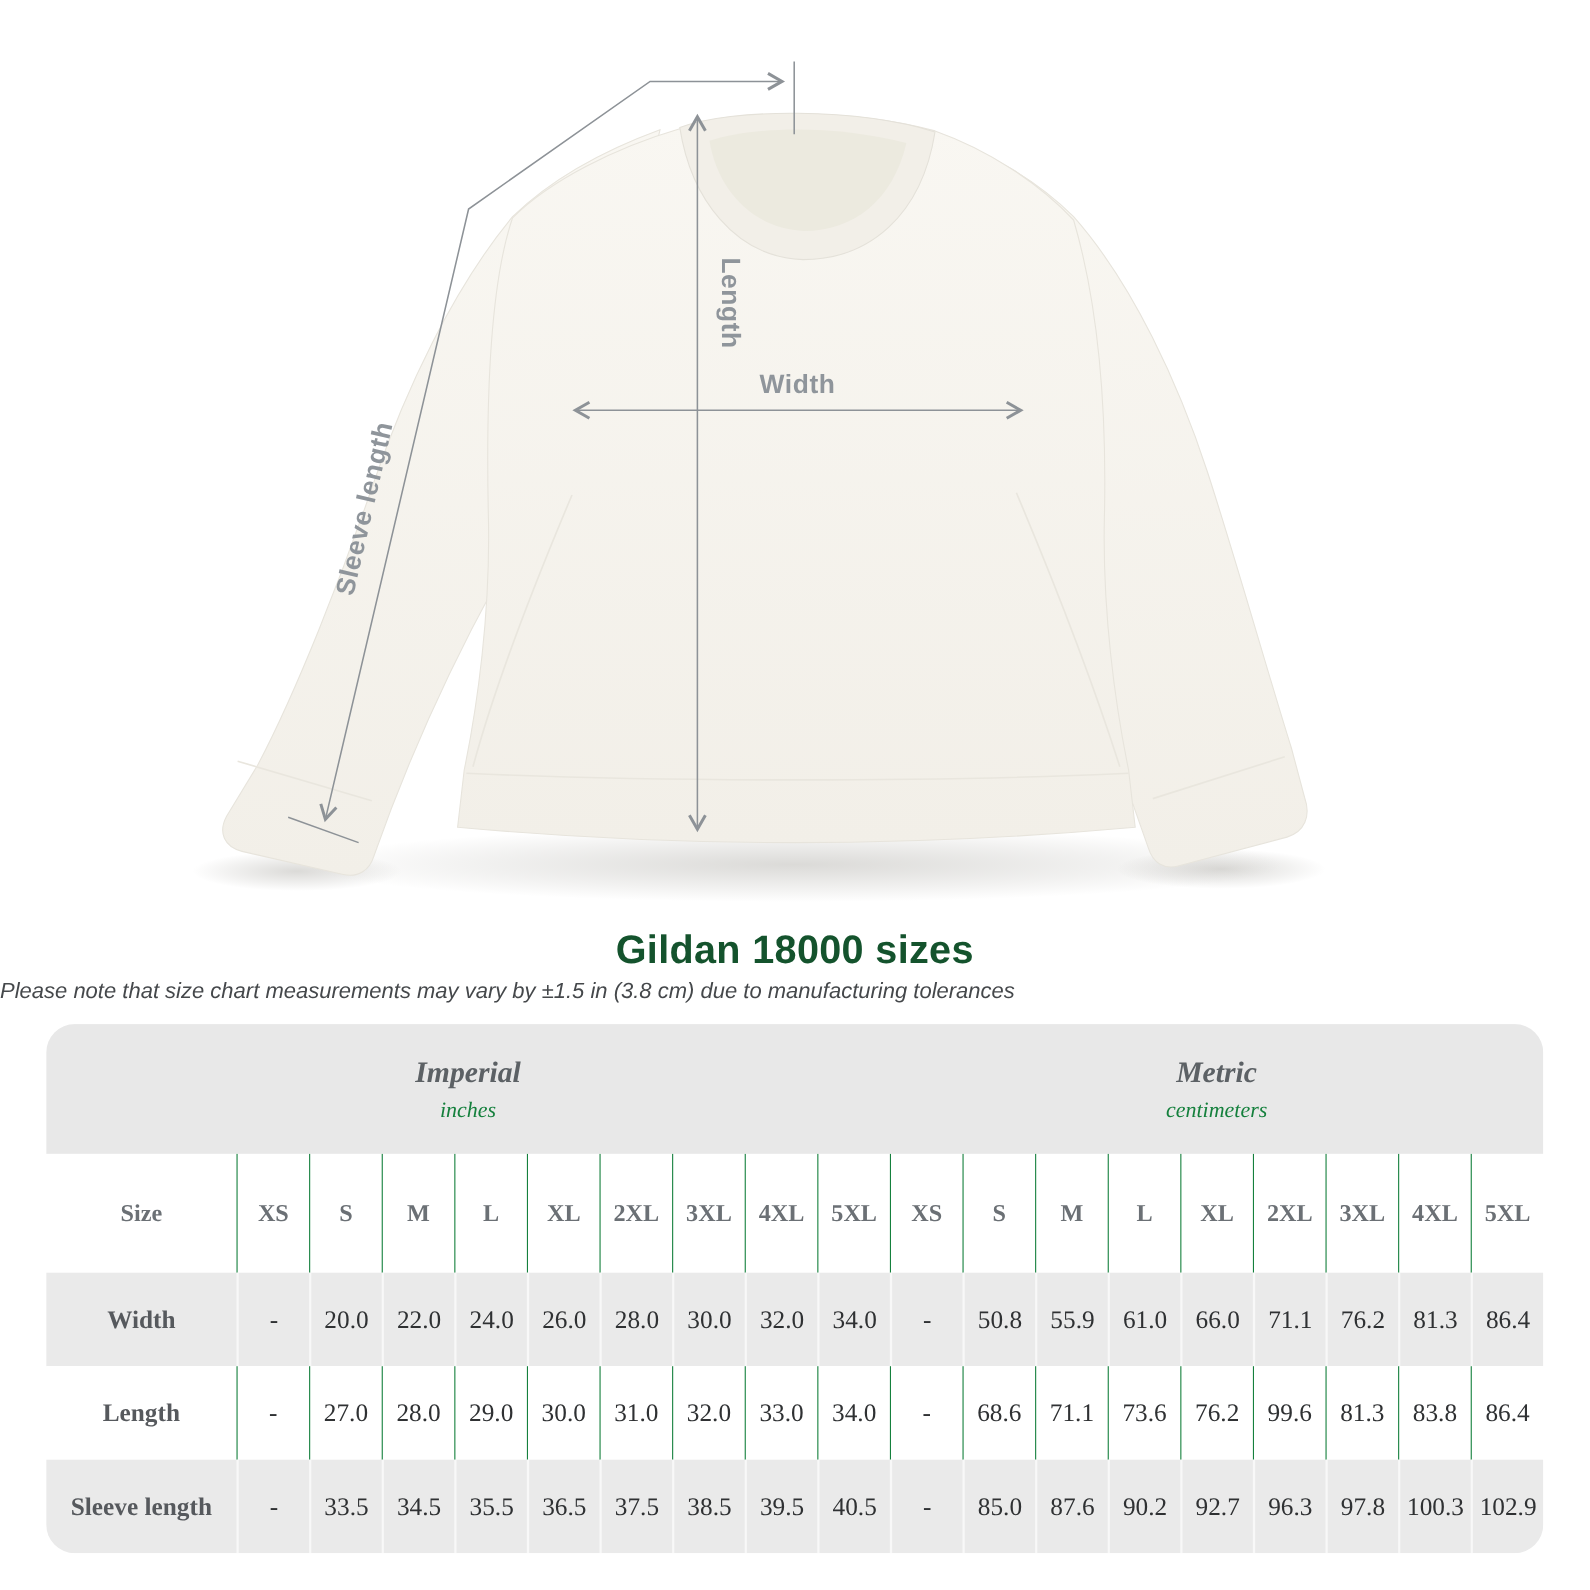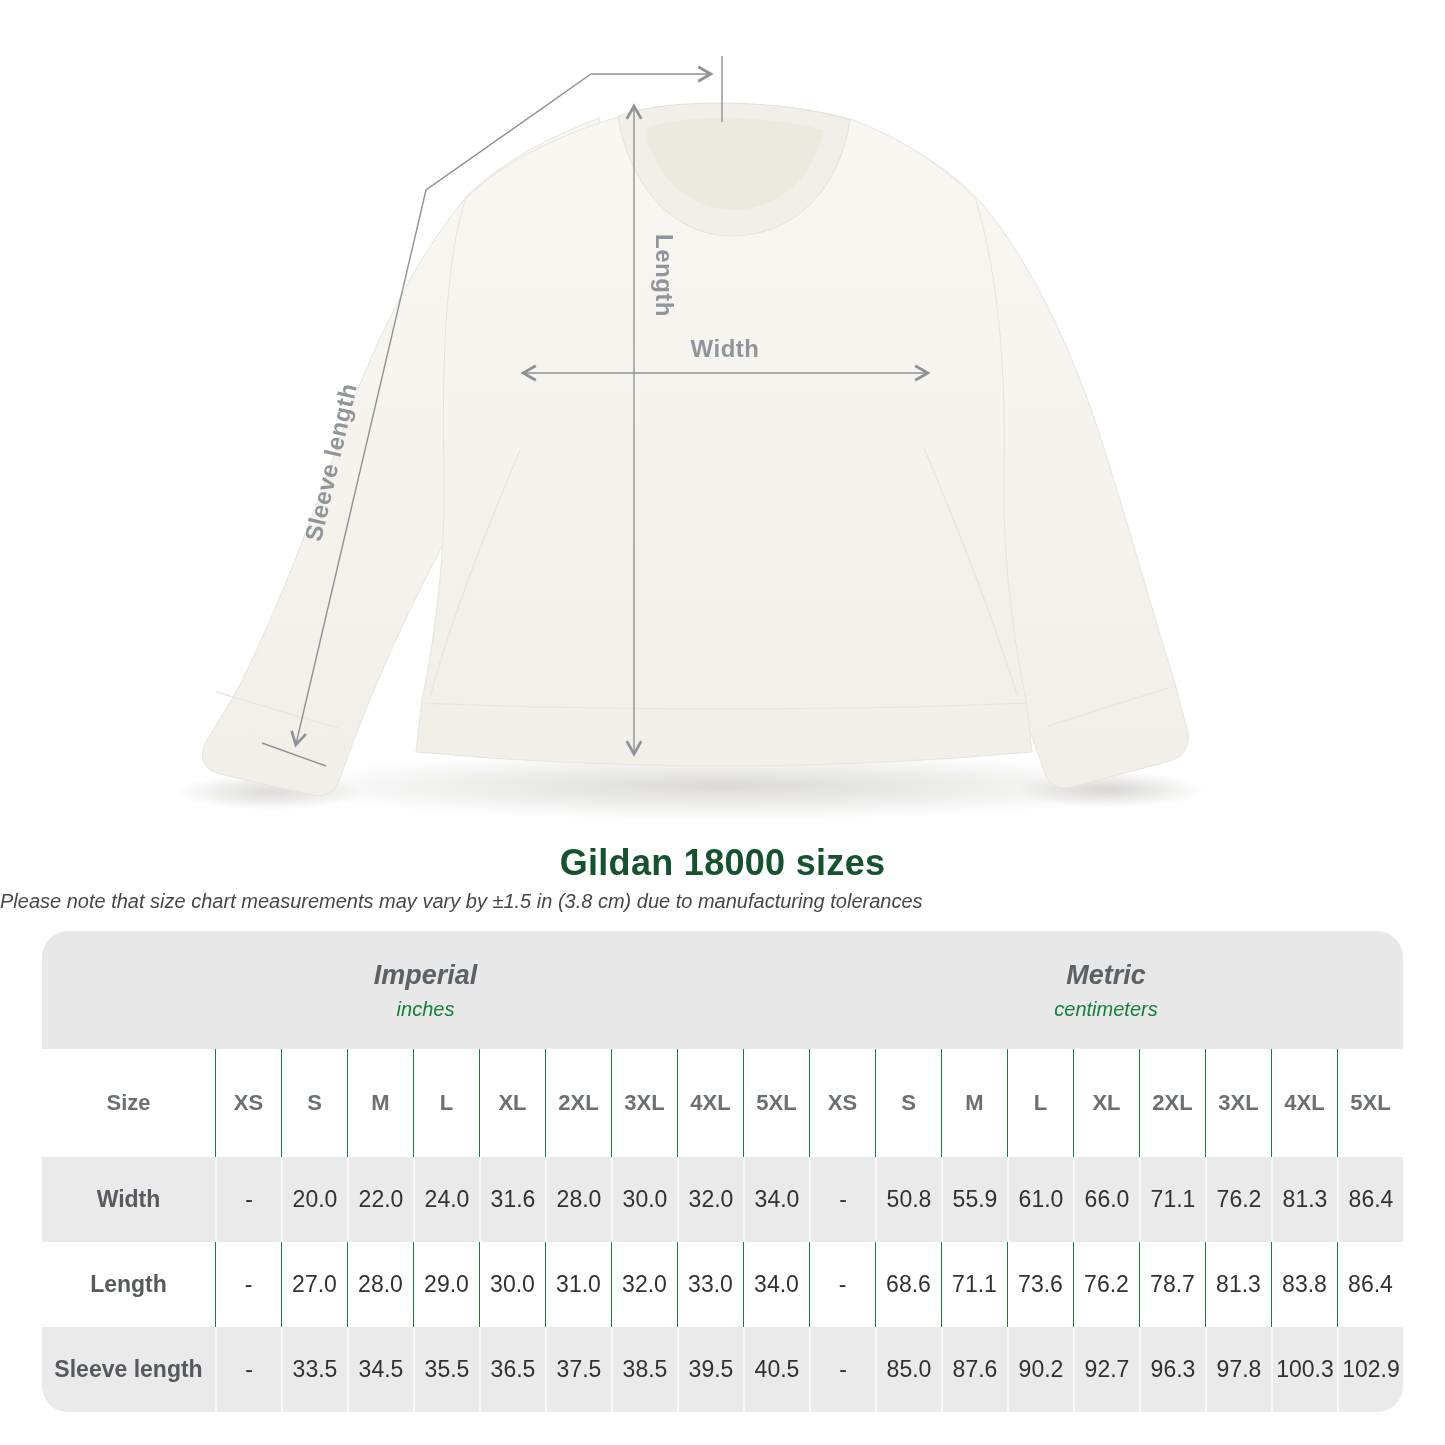--- a/index.html
+++ b/index.html
@@ -13,21 +13,21 @@
   .garm{fill:url(#gg);stroke:#e7e4dc;stroke-width:1;}
   .neckband{fill:#f2efe8;stroke:#e4e1d9;stroke-width:1;}
   .neckin{fill:#eceadf;}
   .seam{stroke:#e9e6de;stroke-width:1.5;fill:none;}
   .mline{stroke:#8d9297;stroke-width:1.4;fill:none;}
   .mlabel{font-family:"Liberation Sans","DejaVu Sans",sans-serif;font-size:24px;font-weight:bold;fill:#8f959b;letter-spacing:.5px;}
   
   .title{margin:0;padding:4px 0 6px;text-align:center;font-size:36px;font-weight:bold;color:#14532d;letter-spacing:.3px;}
   .note{margin:0 0 18px;text-align:left;font-style:italic;font-size:20px;color:#45484b;}
   
-  .sizechart{width:1361px;margin:16px auto;border-radius:26px;overflow:hidden;}
+  .sizechart{width:1361px;margin:16px auto;border-radius:26px;overflow:hidden;font-family:Liberation Serif, serif;}
   .sc-head{display:grid;grid-template-columns:173px repeat(18,1fr);background:#e8e8e8;height:118px;}
   .sc-group{display:flex;flex-direction:column;align-items:center;justify-content:center;gap:7px;}
   .g-imperial{grid-column:1 / span 10;}
   .g-metric{grid-column:11 / span 9;text-align:center;}
   .g-label{font-size:27px;font-weight:bold;font-style:italic;color:#5c6165;}
   .g-sub{font-size:20px;font-style:italic;color:#15803d;}
   .sc-row{display:grid;grid-template-columns:173px repeat(18,1fr);height:85px;}
   .sc-row.sizes{height:108px;}
   .sc-cell{display:flex;align-items:center;justify-content:center;font-size:23px;color:#2f3133;}
   .row-white{background:#ffffff;}
@@ -136,21 +136,21 @@
         <div class="sc-cell">4XL</div>
         <div class="sc-cell">5XL</div>
       </div>
 
     <div class="sc-row row-gray">
       <div class="sc-cell sc-label">Width</div>
     <div class="sc-cell">-</div>
         <div class="sc-cell">20.0</div>
         <div class="sc-cell">22.0</div>
         <div class="sc-cell">24.0</div>
-        <div class="sc-cell">31.6</div>
+        <div class="sc-cell">26.0</div>
         <div class="sc-cell">28.0</div>
         <div class="sc-cell">30.0</div>
         <div class="sc-cell">32.0</div>
         <div class="sc-cell">34.0</div>
         <div class="sc-cell">-</div>
         <div class="sc-cell">50.8</div>
         <div class="sc-cell">55.9</div>
         <div class="sc-cell">61.0</div>
         <div class="sc-cell">66.0</div>
         <div class="sc-cell">71.1</div>
@@ -168,21 +168,21 @@
         <div class="sc-cell">30.0</div>
         <div class="sc-cell">31.0</div>
         <div class="sc-cell">32.0</div>
         <div class="sc-cell">33.0</div>
         <div class="sc-cell">34.0</div>
         <div class="sc-cell">-</div>
         <div class="sc-cell">68.6</div>
         <div class="sc-cell">71.1</div>
         <div class="sc-cell">73.6</div>
         <div class="sc-cell">76.2</div>
-        <div class="sc-cell">78.7</div>
+        <div class="sc-cell">99.6</div>
         <div class="sc-cell">81.3</div>
         <div class="sc-cell">83.8</div>
         <div class="sc-cell">86.4</div>
       </div>
 
     <div class="sc-row row-gray">
       <div class="sc-cell sc-label">Sleeve length</div>
     <div class="sc-cell">-</div>
         <div class="sc-cell">33.5</div>
         <div class="sc-cell">34.5</div>

